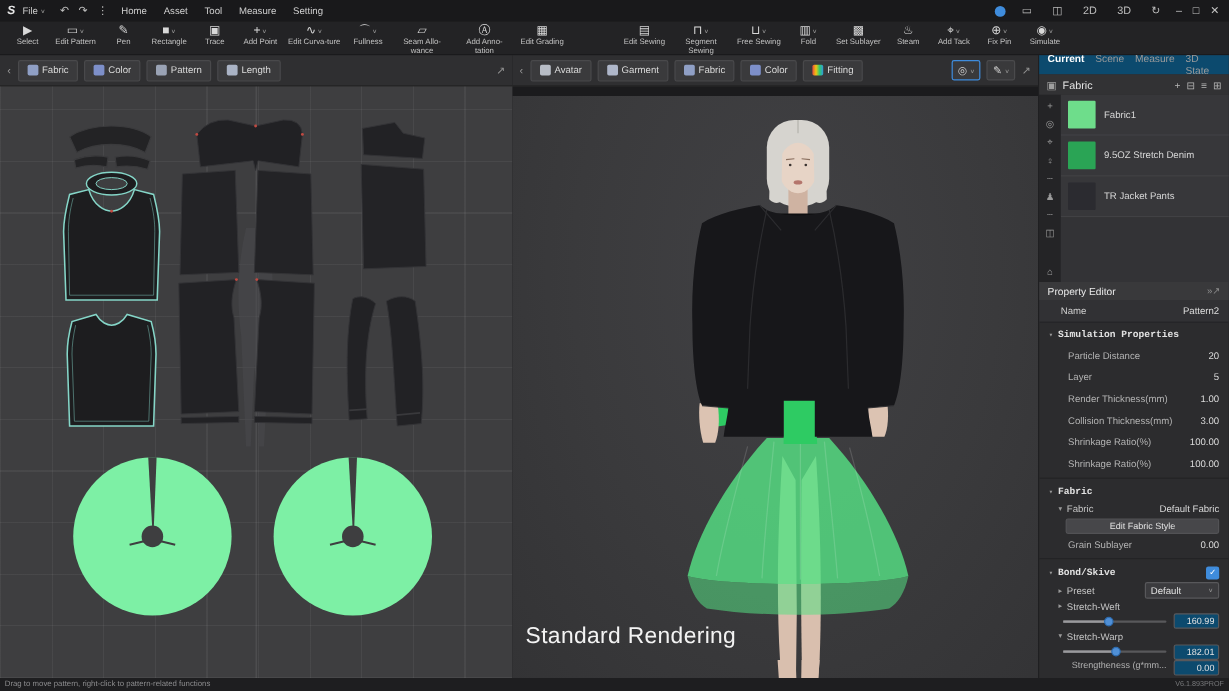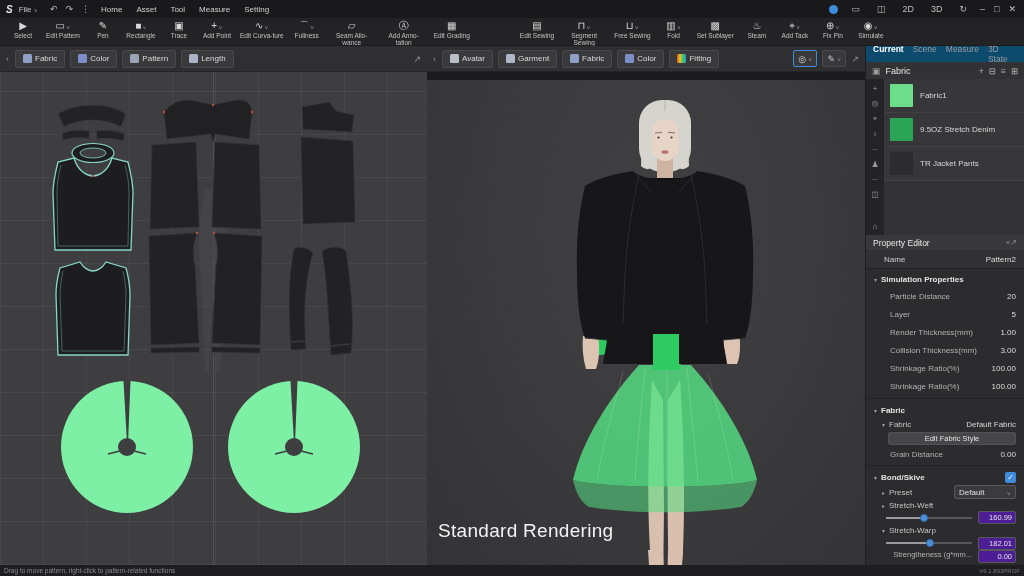--- a/index.html
+++ b/index.html
@@ -87,21 +87,21 @@
 
   .pe-head { height:15px; background:#39393b; display:flex; align-items:center; padding:0 7px; }
   .pe-title { font-size:8.5px; color:#eaeaea; }
   .pe-head .spacer { flex:1; }
   .pe-head .mini { color:#8a8a8a; font-size:8px; }
   .pe-body { flex:1; display:flex; flex-direction:column; overflow:hidden; padding-bottom:2px; }
   .name-row { height:22px; background:#313134; display:flex; align-items:center;
     padding:0 8px 0 18px; border-bottom:1px solid #242427; }
   .name-row .lbl { color:#cfcfcf; font-weight:normal; }
   .name-row .val { margin-left:auto; color:#dedede; }
-  .sec-title { height:17px; display:flex; align-items:center; gap:4px; padding:0 8px; margin-top:3px; }
+  .sec-title { height:17px; display:flex; align-items:center; gap:4px; padding:0 8px; margin-top:3px;font-family:Liberation Mono, monospace; }
   .tri { color:#9a9a9a; font-size:6px; }
   .sec-title .stxt { color:#e2e2e2; font-weight:bold; font-size:8px; }
   .sec-title .spacer { flex:1; }
   .prow { height:18px; display:flex; align-items:center; padding:0 8px 0 24px; }
   .prow .plbl { color:#b2b2b2; }
   .prow .pval { margin-left:auto; color:#dcdcdc; }
   .sec-div { height:1px; background:#232325; margin:3px 0 1px 0; }
   .sub-row { height:15px; display:flex; align-items:center; gap:4px; padding:0 8px 0 16px; }
   .sub-row .plbl { color:#c4c4c4; }
   .sub-row .pval { margin-left:auto; color:#d8d8d8; }
@@ -112,21 +112,21 @@
   .preset-row { height:17px; display:flex; align-items:center; gap:4px; padding:0 8px 0 16px;text-align:center; }
   .dropdown { margin-left:auto; width:62px; height:14px; background:#3b3b3e; border:1px solid #58585b;
     border-radius:2px; display:flex; align-items:center; padding:0 4px; color:#e0e0e0; }
   .dropdown .caret { margin-left:auto; }
   .slider-label { height:13px; display:flex; align-items:center; gap:4px; padding:0 8px 0 16px; color:#c4c4c4; }
   .slider-row { height:16px; display:flex; align-items:center; gap:6px; padding:0 8px 0 20px; }
   .slider { position:relative; flex:1; height:2px; background:#58585b; border-radius:1px; }
   .slider .fill { position:absolute; left:0; top:0; height:2px; background:#9a9a9d; }
   .slider .thumb { position:absolute; top:-3px; width:8px; height:8px; border-radius:50%;
     background:#4f8fd6; border:1px solid #2d6cb0; }
-  .valbox { width:38px; height:13px; flex:none; background:#4c1d95; border:1px solid #58585b; border-radius:2px;
+  .valbox { width:38px; height:13px; flex:none; background:#0c4a6e; border:1px solid #58585b; border-radius:2px;
     color:#e2e2e2; font-size:7.5px; text-align:right; padding:1px 3px 0 0; }
   .strength-row { height:16px; display:flex; align-items:flex-start; justify-content:flex-end; gap:6px; padding:0 8px; }
   .strength-row .plbl { color:#b2b2b2; font-size:7.5px; }
 
   
   .statusbar { position:absolute; left:0; top:565px; width:1024px; height:11px; background:#1e1e20;
     display:flex; align-items:center; }
   .status-hint { font-size:6.5px; color:#8c8c8e; padding-left:4px; }
   .version { margin-left:auto; font-size:6px; color:#77787a; padding-right:4px; }
 </style>
@@ -617,21 +617,21 @@
         <span class="tri">▾</span>
         <span class="stxt">Fabric</span>
       </div>
       <div class="sub-row">
         <span class="tri">▾</span>
         <span class="plbl">Fabric</span>
         <span class="pval">Default Fabric</span>
       </div>
       <div class="efs-btn">Edit  Fabric Style</div>
       <div class="prow">
-        <span class="plbl">Grain Distance</span>
+        <span class="plbl">Grain Sublayer</span>
         <span class="pval">0.00</span>
       </div>
 
       <div class="sec-div"></div>
       <div class="sec-title">
         <span class="tri">▾</span>
         <span class="stxt">Bond/Skive</span>
         <span class="spacer"></span>
         <span class="chkbox">✓</span>
       </div>

